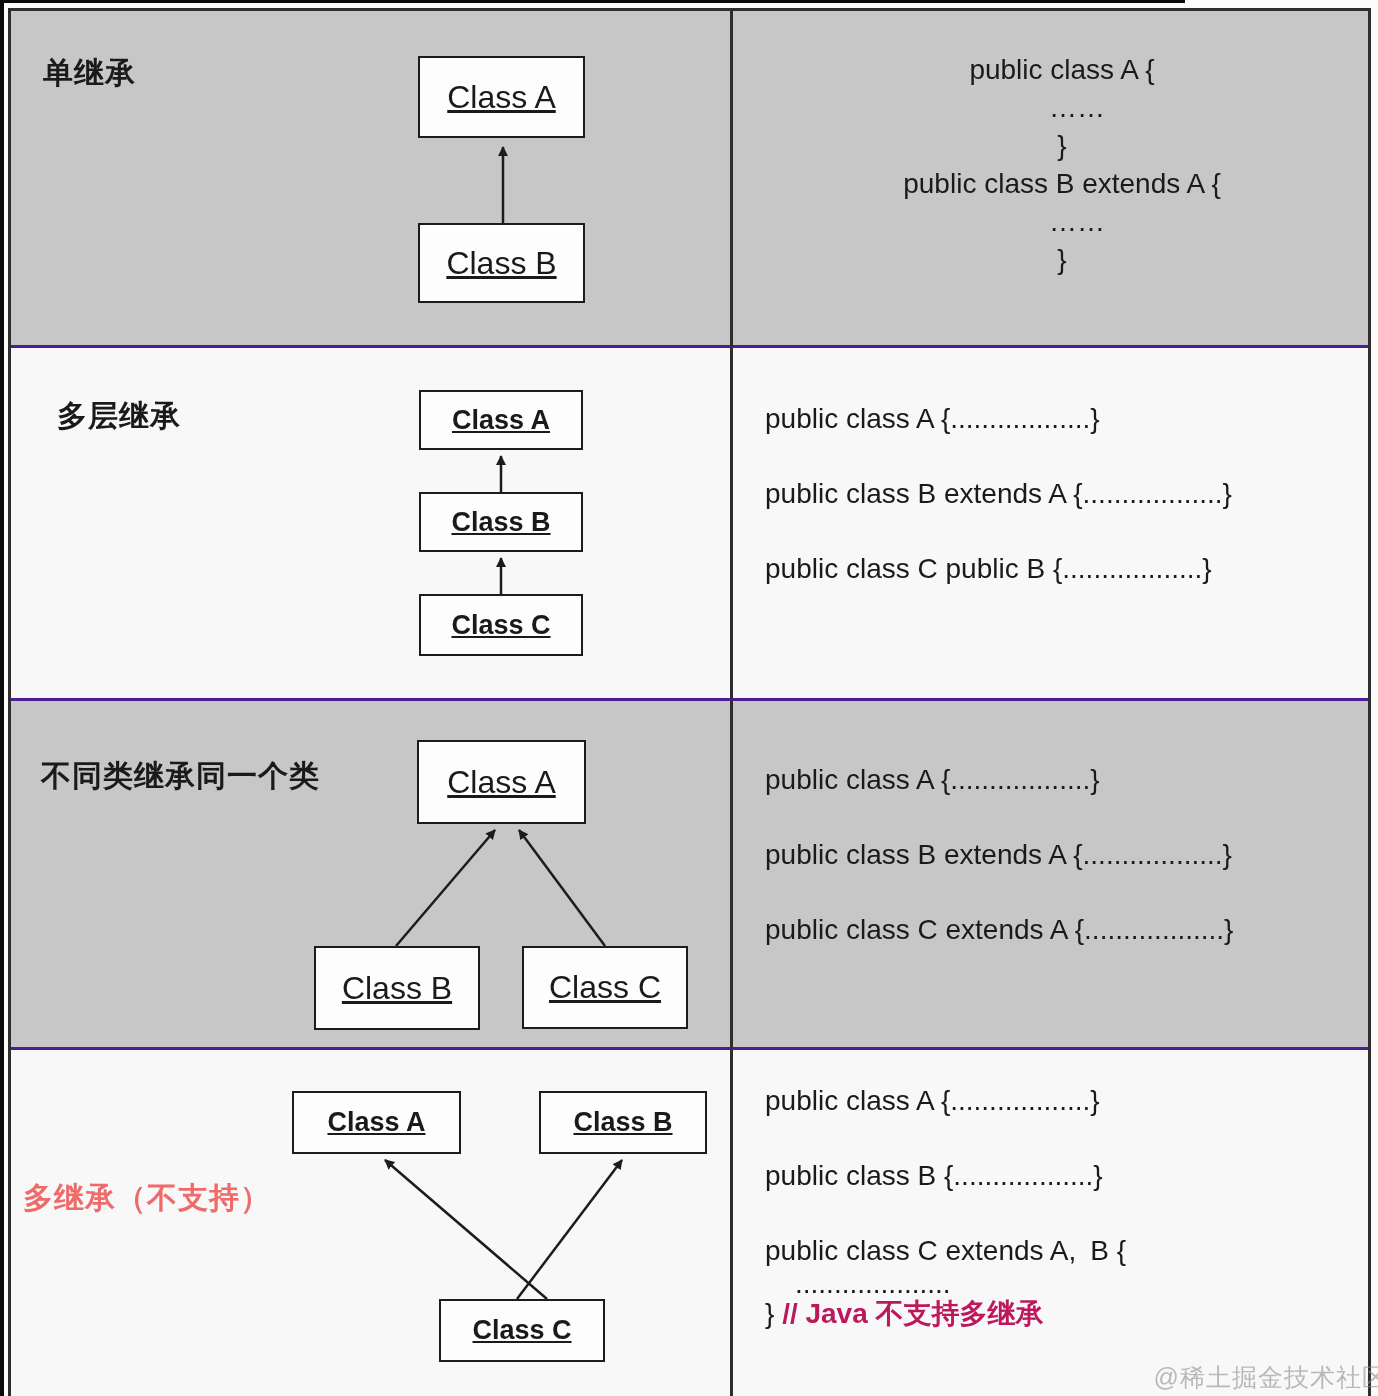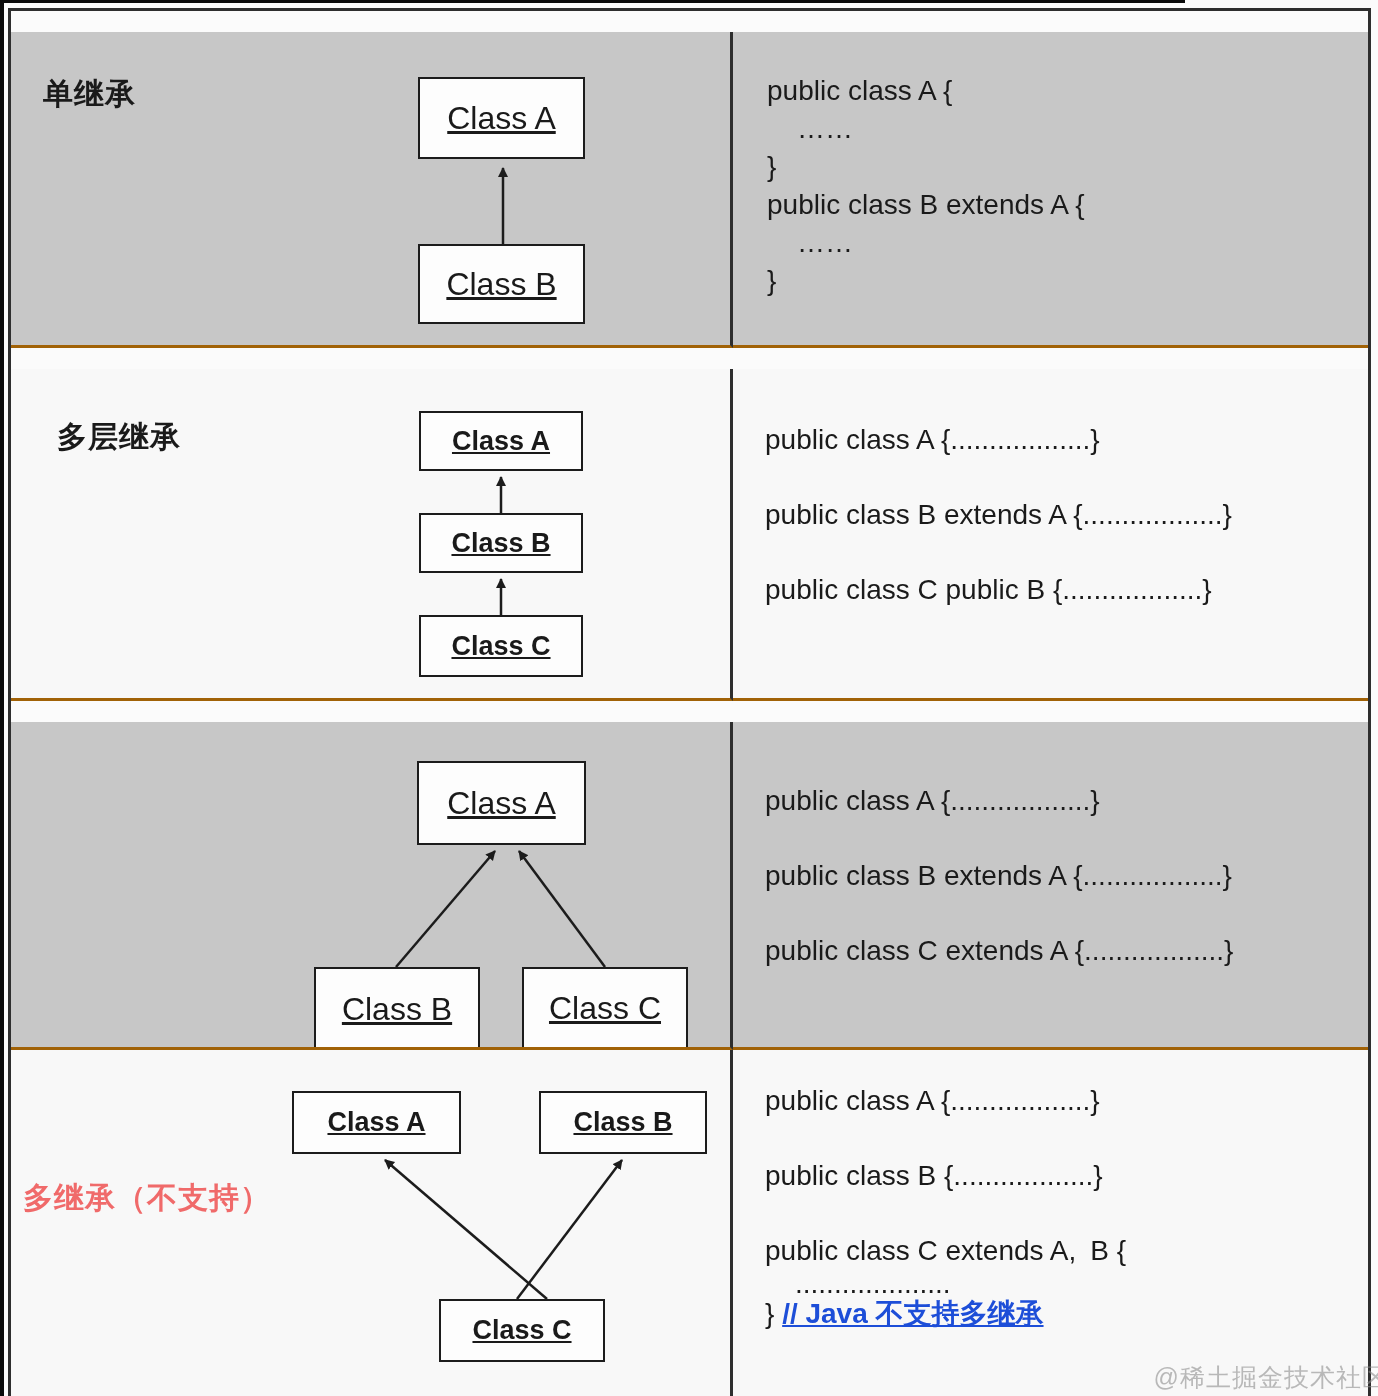--- a/index.html
+++ b/index.html
@@ -12,44 +12,44 @@
   .edge-top{position:absolute;left:0;top:0;width:1185px;height:3px;background:#0a0a0a;z-index:5;}
   .edge-left{position:absolute;left:0;top:0;width:4px;height:1396px;background:#0a0a0a;z-index:5;}
 
   .table{
     position:absolute;left:8px;top:8px;width:1363px;height:1388px;
     box-sizing:border-box;border:3px solid #2e2e2e;border-bottom:none;
     display:grid;grid-template-columns:722px auto;grid-template-rows:337px 353px 349px auto;
   }
   .cell{box-sizing:border-box;position:relative;overflow:hidden;}
   .cell.left{border-right:3px solid #2e2e2e;}
-  .cell.rb{border-bottom:3px solid #a16207;margin-top:21px;}
+  .cell.rb{border-bottom:3px solid #4c1d95;}
   .bg-gray{background:#c7c7c7;}
   .bg-light{background:#f8f8f8;}
 
   .row-label{
     position:absolute;font-size:30px;font-weight:700;letter-spacing:1px;white-space:nowrap;
   }
   .red-label{color:#f06a6a;}
 
   .cbox{
     position:absolute;box-sizing:border-box;background:#fdfdfd;border:2px solid #1c1c1c;
     display:flex;align-items:center;justify-content:center;white-space:nowrap;text-decoration:underline;
   }
   .cbox.big{font-size:32px;font-weight:400;}
   .cbox.bold{font-size:27px;font-weight:700;}
   .arrows{position:absolute;left:0;top:0;}
 
   .code{position:absolute;left:0;top:0;right:0;font-size:28px;}
   .code-line{white-space:pre;}
   .code-line .bold{font-weight:400;}
-  .code-line .red{color:#1d4ed8;font-weight:700;text-decoration:underline;}
+  .code-line .red{color:#be185d;font-weight:700;}
   .code-line.indent{padding-left:30px;}
 
-  .code-r1{padding:40px 11px 0 34px;}
+  .code-r1{padding:40px 11px 0 34px;text-align:center;}
   .code-r1 .code-line{height:38px;line-height:38px;}
 
   .code-r2{padding:56px 0 0 32px;}
   .code-r3{padding:64px 0 0 32px;}
   .code-r4{padding:36px 0 0 32px;}
   .code-r2 .code-line,.code-r3 .code-line,.code-r4 .code-line{
     height:30px;line-height:30px;margin-bottom:45px;
   }
   .code-r4 .code-line:nth-child(3){margin-bottom:3px;}
   .code-r4 .code-line:nth-child(4){margin-bottom:0;}
@@ -108,20 +108,21 @@
   </div>
   <div class="cell rb bg-light">
     <div class="code code-r2">
         <div class="code-line"><span>public class A {..................}</span></div>
         <div class="code-line"><span>public class B </span><span class="bold">extends A</span><span> {..................}</span></div>
         <div class="code-line"><span>public class C </span><span class="bold">public B</span><span> {..................}</span></div>
       </div>
   </div>
 
   <div class="cell left rb bg-gray">
+    <div class="row-label" style="left:30px;top:55px;">不同类继承同一个类</div>
     <svg class="arrows" width="719" height="346" viewBox="0 0 719 346">
       <defs>
         <marker id="ah3" markerWidth="12" markerHeight="12" refX="9" refY="5" orient="auto" markerUnits="userSpaceOnUse">
           <path d="M0,0 L10,5 L0,10 z" fill="#1c1c1c"></path>
         </marker>
       </defs>
       <line x1="385" y1="245" x2="484" y2="129" stroke="#1c1c1c" stroke-width="2.5" marker-end="url(#ah3)"></line>
       <line x1="594" y1="245" x2="508" y2="129" stroke="#1c1c1c" stroke-width="2.5" marker-end="url(#ah3)"></line>
     </svg>
     <div class="cbox big" style="left:406px;top:39px;width:169px;height:84px;">Class A</div>

